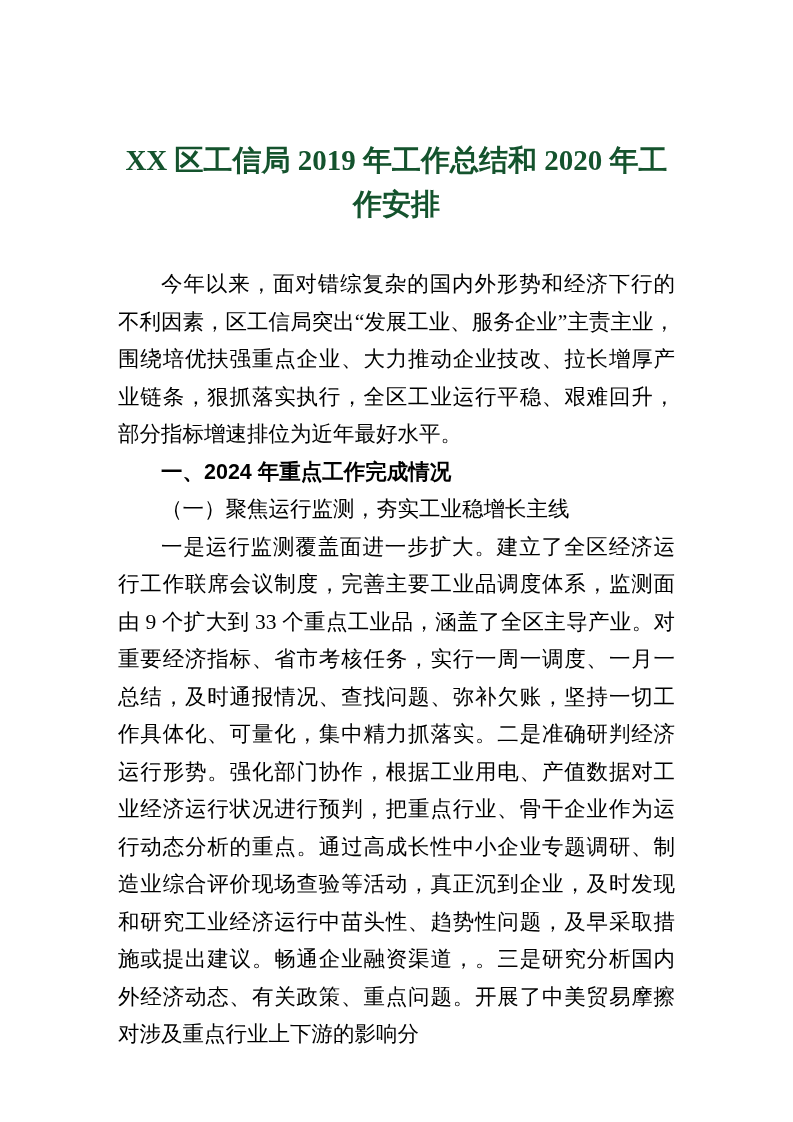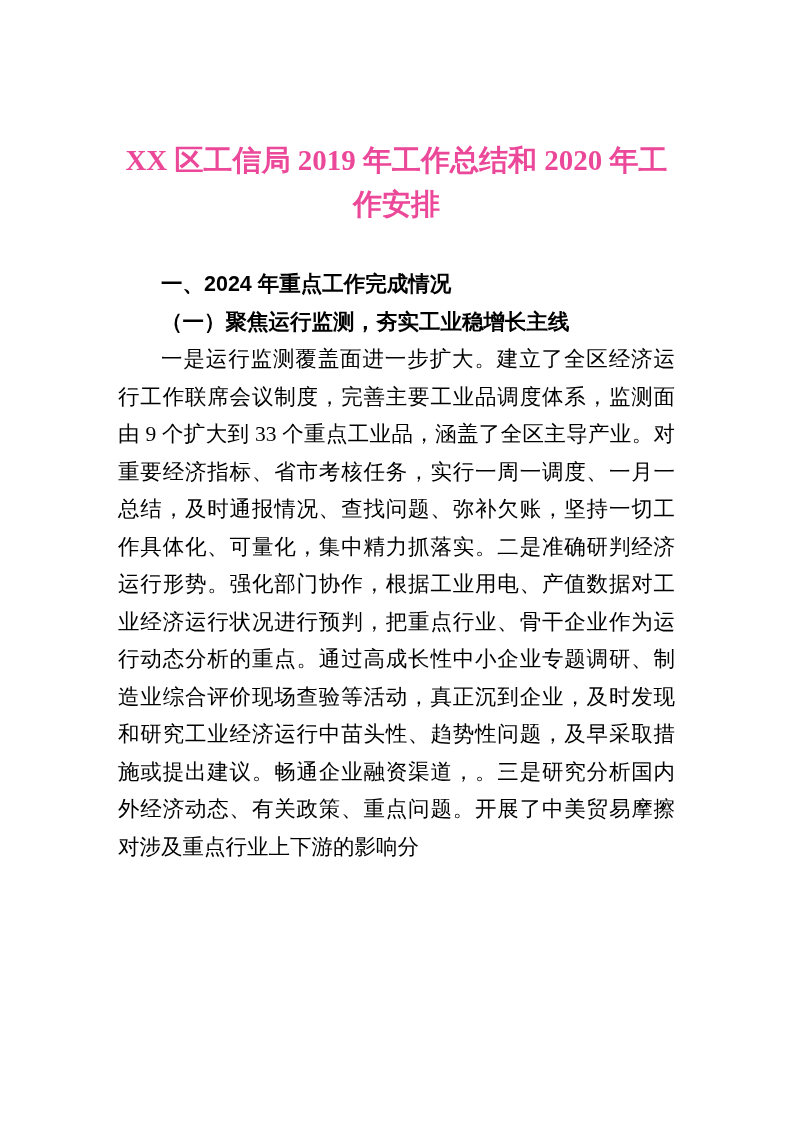--- a/index.html
+++ b/index.html
@@ -19,21 +19,21 @@
     overflow: hidden;
     font-family: "Liberation Serif", serif;
   }
   .doc-title {
     margin: 0;
     font-size: 29px;
     font-weight: bold;
     line-height: 44px;
     text-align: center;
     font-family: "Liberation Serif", serif;
-    color: #ec4899;
+    color: #14532d;
   }
   .doc-body {
     margin-top: 40px;
     font-size: 21.5px;
     line-height: 37.5px;
     text-align: justify;
     text-justify: inter-character;
   }
   .doc-body p {
     margin: 0;
@@ -43,30 +43,31 @@
   p.body-para {
     font-family: "Liberation Serif", serif;
     font-weight: normal;
   }
   p.heading1 {
     font-family: "Liberation Sans", sans-serif;
     font-weight: bold;
   }
   p.heading2 {
     font-family: "Liberation Serif", serif;
-    font-weight: bold;
+    font-weight: normal;
   }
 </style>
 </head>
 <body>
 
 <div class="page">
   <h1 class="doc-title">XX 区工信局 2019 年工作总结和 2020 年工作安排</h1>
 
   <div class="doc-body">
+    <p class="body-para">今年以来，面对错综复杂的国内外形势和经济下行的不利因素，区工信局突出“发展工业、服务企业”主责主业，围绕培优扶强重点企业、大力推动企业技改、拉长增厚产业链条，狠抓落实执行，全区工业运行平稳、艰难回升，部分指标增速排位为近年最好水平。</p>
 
     <p class="heading1">一、2024 年重点工作完成情况</p>
 
     <p class="heading2">（一）聚焦运行监测，夯实工业稳增长主线</p>
 
     <p class="body-para">一是运行监测覆盖面进一步扩大。建立了全区经济运行工作联席会议制度，完善主要工业品调度体系，监测面由 9 个扩大到 33 个重点工业品，涵盖了全区主导产业。对重要经济指标、省市考核任务，实行一周一调度、一月一总结，及时通报情况、查找问题、弥补欠账，坚持一切工作具体化、可量化，集中精力抓落实。二是准确研判经济运行形势。强化部门协作，根据工业用电、产值数据对工业经济运行状况进行预判，把重点行业、骨干企业作为运行动态分析的重点。通过高成长性中小企业专题调研、制造业综合评价现场查验等活动，真正沉到企业，及时发现和研究工业经济运行中苗头性、趋势性问题，及早采取措施或提出建议。畅通企业融资渠道，。三是研究分析国内外经济动态、有关政策、重点问题。开展了中美贸易摩擦对涉及重点行业上下游的影响分</p>
   </div>
 </div>
 
 </body></html>

